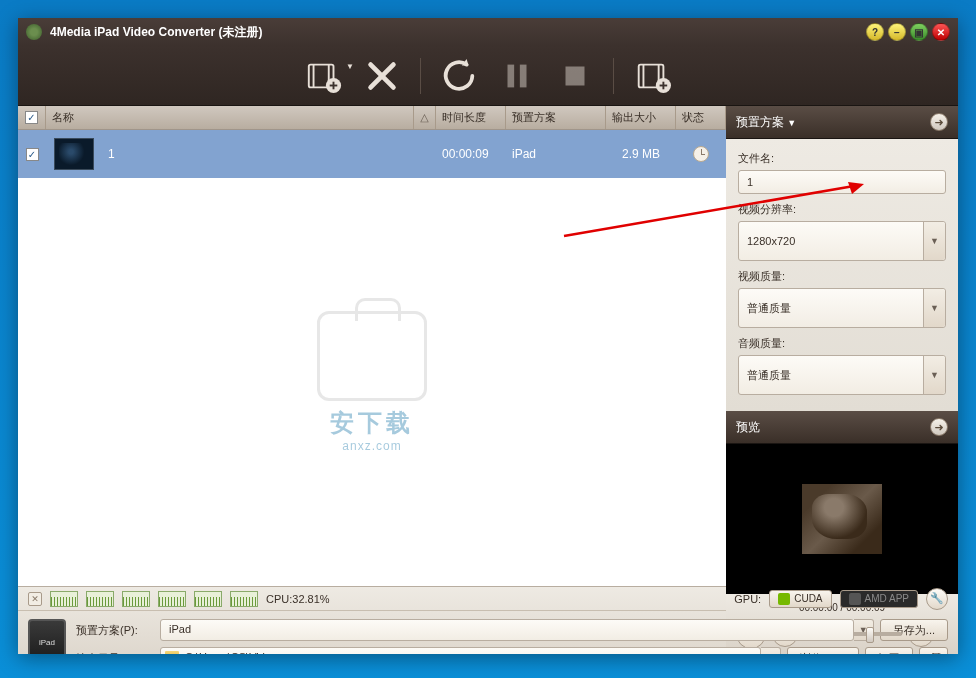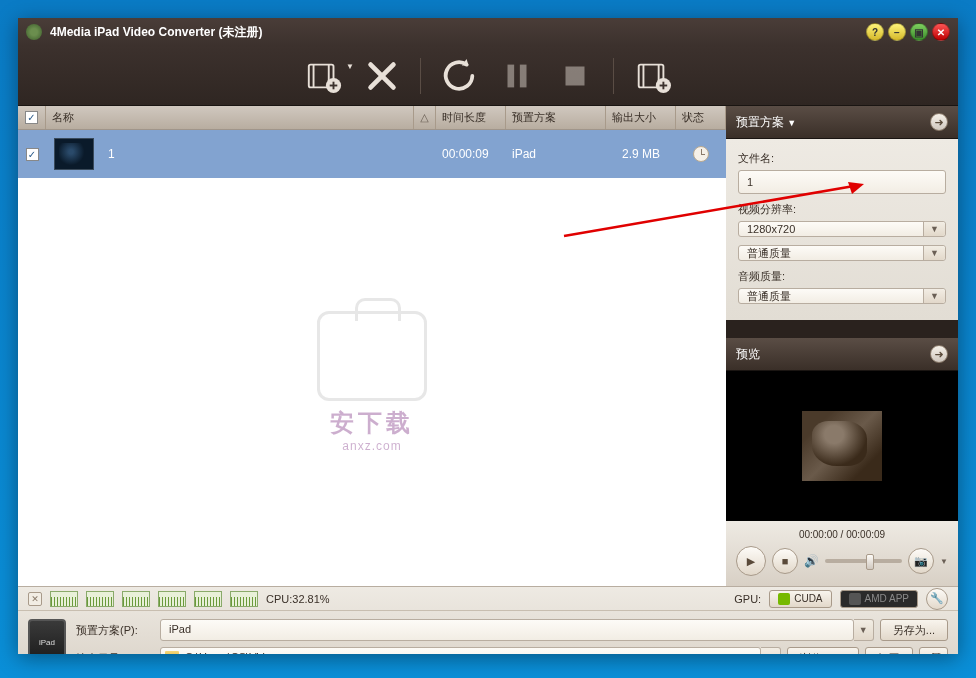--- a/index.html
+++ b/index.html
@@ -36,33 +36,33 @@
 .thumb::after { content:''; position:absolute; inset:4px; background: radial-gradient(circle at 40% 40%, #2a4a6a 10%, #0a1a2a 60%); }
 .rcol.name { flex: 1; }
 .rcol.dur { width: 70px; }
 .rcol.preset { width: 100px; }
 .rcol.size { width: 70px; text-align: center; }
 .rcol.status { width: 50px; display: flex; justify-content: center; }
 .clock-icon { width: 16px; height: 16px; border-radius: 50%; background: #f5f0e8; border: 1px solid #b8a890; position: relative; }
 .clock-icon::before { content:''; position:absolute; left:7px; top:2px; width:1px; height:6px; background:#8a7a6a; }
 .clock-icon::after  { content:''; position:absolute; left:7px; top:7px; width:4px; height:1px; background:#8a7a6a; }
 .list-body { flex: 1; background: #fff; position: relative; }
-.watermark { position: absolute; top: 50%; left: 50%; transform: translate(-50%,-50%); display: flex; flex-direction: column; align-items: center; opacity: 0.35; color: #701a75; }
+.watermark { position: absolute; top: 50%; left: 50%; transform: translate(-50%,-50%); display: flex; flex-direction: column; align-items: center; opacity: 0.35; color: #0369a1; }
 .wm-icon { width: 110px; height: 90px; border: 3px solid #bbb; border-radius: 12px; position: relative; margin-bottom: 6px; }
 .wm-icon::before { content:''; position:absolute; top:-16px; left:35px; width:40px; height:20px; border: 3px solid #bbb; border-bottom:none; border-radius: 10px 10px 0 0; }
 .wm-txt1 { font-size: 24px; font-weight: bold; letter-spacing: 4px; }
 .wm-txt2 { font-size: 12px; letter-spacing: 1px; }
 .right-pane { width: 232px; background: #3c312d; display: flex; flex-direction: column; }
 .panel-header { height: 26px; background: linear-gradient(180deg,#5a4d45 0%,#3a2f28 100%); color: #fff; font-size: 12px; display: flex; align-items: center; padding: 16px 10px; border-bottom: 1px solid #1a1512; }
 .panel-header .arrow { flex: 1; }
 .go-btn { width: 18px; height: 18px; border-radius: 50%; background: linear-gradient(180deg,#f5f0e8,#d0c8bf); border: 1px solid #8a7a6a; display: flex; align-items: center; justify-content: center; font-size: 11px; color: #5a4a3a; cursor: pointer; }
 .panel-body { padding: 12px 12px 8px; background: linear-gradient(180deg,#eeeae3 0%,#e2ddd4 100%); flex-shrink: 0; }
 .field-label { font-size: 11px; color: #3a3028; margin-bottom: 4px; }
 .field-input { width: 100%; height: 24px; background: linear-gradient(180deg,#fdfbf7,#f2ede4); border: 1px solid #b8ada0; border-radius: 3px; padding: 0 8px; font-size: 11px; color: #3a3028; margin-bottom: 8px; }
-.field-select { width: 100%; height: 16px; background: linear-gradient(180deg,#fdfbf7,#f2ede4); border: 1px solid #b8ada0; border-radius: 3px; padding: 6px 8px; font-size: 11px; color: #3a3028; margin-bottom: 8px; display: flex; align-items: center; position: relative; }
+.field-select { width: 100%; height: 40px; background: linear-gradient(180deg,#fdfbf7,#f2ede4); border: 1px solid #b8ada0; border-radius: 3px; padding: 6px 8px; font-size: 11px; color: #3a3028; margin-bottom: 8px; display: flex; align-items: center; position: relative; }
 .sel-btn { position: absolute; right: 0; top: 0; width: 22px; height: 100%; border-left: 1px solid #b8ada0; display: flex; align-items: center; justify-content: center; font-size: 9px; color: #6a5f55; background: linear-gradient(180deg,#f2ede4,#e2d8ca); border-radius: 0 3px 3px 0; }
 .preview-area { flex: 1; background: #000; display: flex; align-items: center; justify-content: center; }
 .preview-img { width: 80px; height: 70px; background: linear-gradient(135deg,#4a3a2a 20%,#6a5a4a 50%,#3a2a1a 80%); position: relative; }
 .preview-img::after { content:''; position:absolute; inset:10px 15px 15px 10px; background: radial-gradient(ellipse at 40% 30%, #8a7a6a 20%, #3a2a1a 70%); border-radius: 30% 40% 35% 45%; }
 .player-bar { background: linear-gradient(180deg,#eeeae3,#d8d0c5); padding: 8px 10px 10px; }
 .time-row { text-align: center; font-size: 10px; color: #3a3028; margin-bottom: 6px; }
 .ctrl-row { display: flex; align-items: center; gap: 6px; }
 .round-btn { width: 26px; height: 26px; border-radius: 50%; background: linear-gradient(180deg,#fdfbf7,#e2d8ca); border: 1px solid #a89a8a; display: flex; align-items: center; justify-content: center; color: #5a4a3a; cursor: pointer; font-size: 11px; }
 .round-btn.big { width: 30px; height: 30px; }
 .vol-slider { flex: 1; height: 4px; background: #b8ada0; border-radius: 2px; position: relative; }
@@ -192,20 +192,21 @@
         <div class="go-btn">➜</div>
       </div>
       <div class="panel-body">
         <div class="field-label">文件名:</div>
         <input class="field-input" value="1" style="">
         <div class="field-label">视频分辨率:</div>
         <div class="field-select">
             <span>1280x720</span>
             <div class="sel-btn">▼</div>
           </div>
+        <div class="field-label">视频质量:</div>
         <div class="field-select">
             <span>普通质量</span>
             <div class="sel-btn">▼</div>
           </div>
         <div class="field-label">音频质量:</div>
         <div class="field-select">
             <span>普通质量</span>
             <div class="sel-btn">▼</div>
           </div>
       </div>

